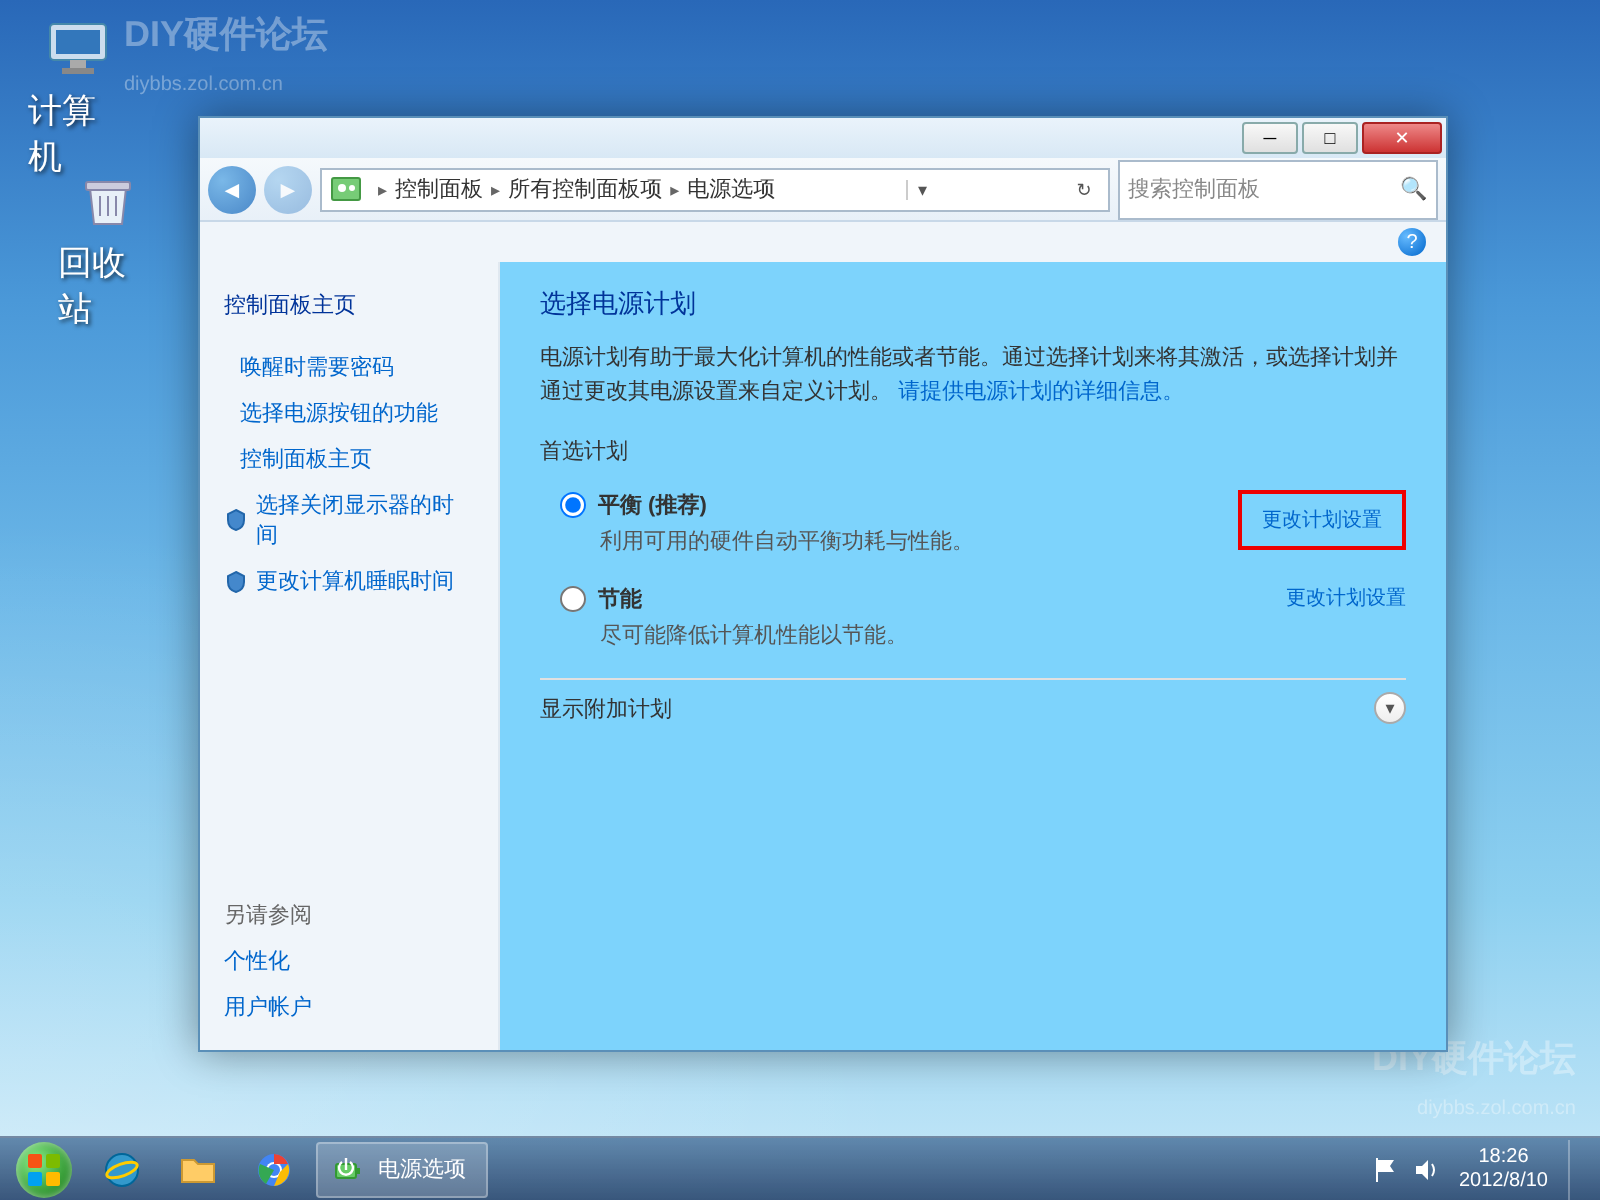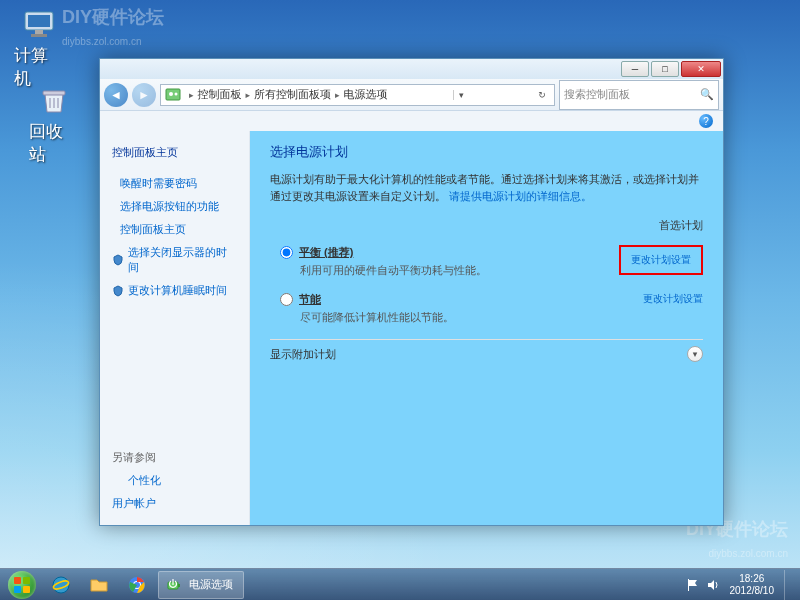--- a/index.html
+++ b/index.html
@@ -84,28 +84,28 @@
     .sidebar-spacer { flex: 1; }
     .sidebar-footer { padding: 4px 12px; color: #666; font-size: 11px; }
     
     .main {
       flex: 1; padding: 12px 20px; font-size: 11px; color: #333;
     }
     .main h1 { font-size: 13px; color: #003399; font-weight: normal; margin-bottom: 10px; }
     .main-desc { line-height: 1.5; margin-bottom: 14px; }
     .main-desc a { color: #0066cc; cursor: pointer; }
     
-    .section-label { margin-bottom: 8px; text-align: right; }
+    .section-label { margin-bottom: 8px; }
     .plan-row {
       display: flex; align-items: flex-start; padding: 4px 0 10px 10px;
     }
     .plan-left { flex: 1; }
     .plan-radio { display: flex; align-items: center; gap: 6px; margin-bottom: 3px; }
     .plan-radio input { cursor: pointer; }
-    .plan-name { font-weight: bold; text-decoration: underline; }
+    .plan-name { font-weight: bold; }
     .plan-sub { color: #555; margin-left: 20px; }
     .plan-link { color: #0066cc; cursor: pointer; font-size: 10px; }
     .plan-link.highlighted { border: 2px solid #e00; padding: 6px 10px; }
     
     .show-more {
       display: flex; justify-content: space-between; align-items: center;
       border-top: 1px solid #e0e0e0; padding-top: 6px; margin-top: 4px;
     }
     .expand-btn {
       width: 16px; height: 16px; border: 1px solid #aaa; border-radius: 50%;
@@ -228,21 +228,21 @@
         <span>选择关闭显示器的时间</span>
       </div>
       <div class="sidebar-link" style="padding-left:12px">
         <svg class="sb-icon" viewBox="0 0 12 12">
             <path d="M6 1 L10 3 L10 6 Q10 10 6 11 Q2 10 2 6 L2 3 Z" fill="#48c" stroke="#26a"></path>
           </svg>
         <span>更改计算机睡眠时间</span>
       </div>
       <div class="sidebar-spacer"></div>
       <div class="sidebar-footer">另请参阅</div>
-      <div class="sidebar-link" style="padding-left:28px">个性化</div>
+      <div class="sidebar-link" style="padding-left:12px">个性化</div>
       <div class="sidebar-link" style="padding-left:12px">用户帐户</div>
     </div>
 
     <div class="main">
       <h1>选择电源计划</h1>
       <div class="main-desc">
         <span>电源计划有助于最大化计算机的性能或者节能。通过选择计划来将其激活，或选择计划并通过更改其电源设置来自定义计划。</span>
         <a>请提供电源计划的详细信息。</a>
       </div>
 

